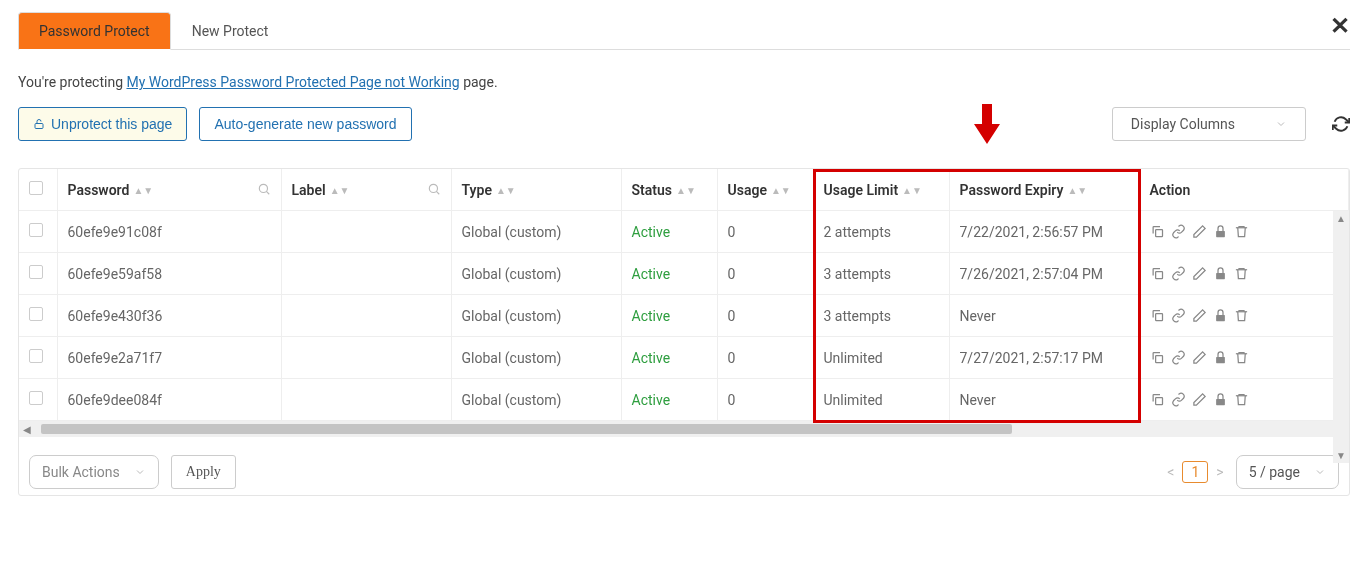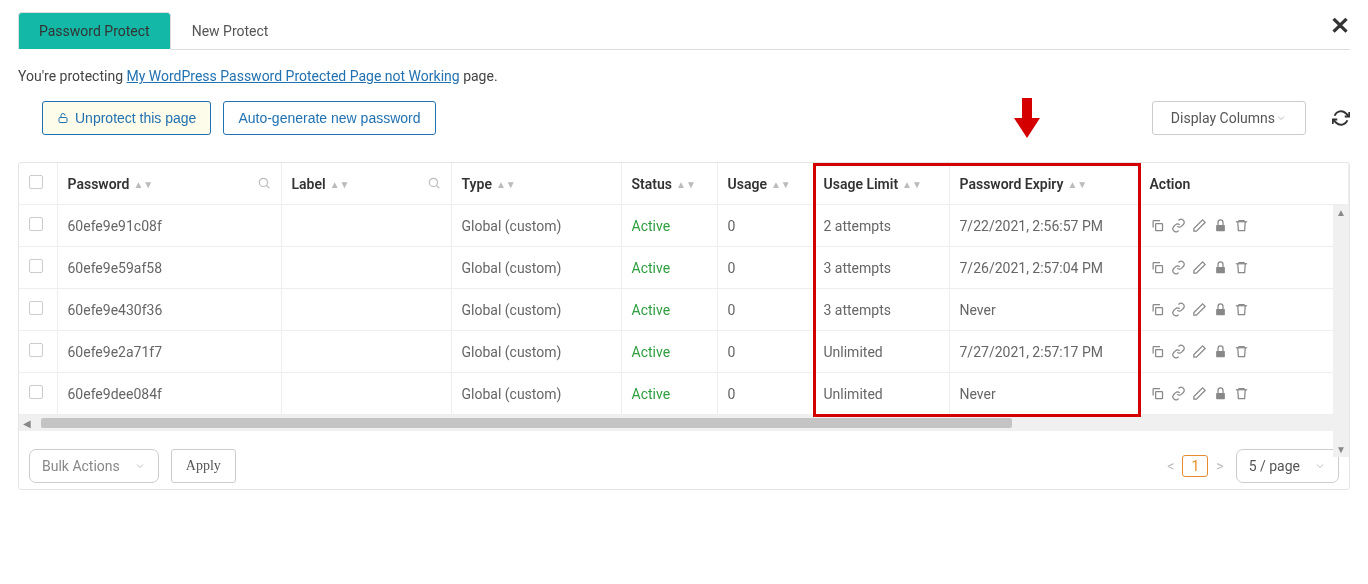--- a/index.html
+++ b/index.html
@@ -1,31 +1,31 @@
 <!DOCTYPE html>
 <html><head>
 <meta charset="utf-8">
 <style>
 * { box-sizing: border-box; margin: 0; padding: 0; }
 body { font-family: -apple-system, BlinkMacSystemFont, "Segoe UI", Roboto, Arial, sans-serif; font-size: 14px; color: #3a3a3a; background: #fff; width: 1368px; }
 .container { padding: 12px 18px; }
 .tabs { display: flex; border-bottom: 1px solid #ddd; position: relative; }
 .tab { padding: 10px 20px; cursor: pointer; color: #555; border: 1px solid transparent; border-bottom: none; }
-.tab.active { border: 1px solid #ddd; border-bottom: 1px solid #fff; border-radius: 4px 4px 0 0; margin-bottom: -1px; background: #14b8a6; color: #333; }
+.tab.active { border: 1px solid #ddd; border-bottom: 1px solid #fff; border-radius: 4px 4px 0 0; margin-bottom: -1px; background: #f97316; color: #333; }
 .close-x { position: absolute; right: 0; top: 0; font-size: 24px; font-weight: bold; cursor: pointer; color: #333; }
-.protect-line { margin: 18px 0 14px; color: #444; }
+.protect-line { margin: 24px 0 14px; color: #444; }
 .protect-line a { color: #2271b1; text-decoration: underline; }
 .toolbar { display: flex; align-items: center; gap: 12px; margin-bottom: 24px; }
 .btn { padding: 8px 14px; border: 1px solid #2271b1; border-radius: 3px; background: #fff; color: #2271b1; cursor: pointer; font-size: 14px; display: inline-flex; align-items: center; gap: 6px; }
-.btn.highlight { background: #fdfbe9; margin-left: 24px; }
+.btn.highlight { background: #fdfbe9; }
 .btn.plain { border-color: #ccc; color: #555; font-family: Liberation Serif, serif; }
 .link-btn { color: #555; cursor: pointer; padding: 8px 6px; background: none; border: none; font-size: 14px; }
 .spacer { flex: 1; }
 .arrow-down { width: 26px; height: 40px; margin-right: 100px; }
-.display-cols { border: 1px solid #ccc; border-radius: 3px; padding: 8px 18px; display: flex; align-items: center; cursor: pointer; color: #555; }
+.display-cols { border: 1px solid #ccc; border-radius: 3px; padding: 8px 18px; display: flex; align-items: center; gap: 40px; cursor: pointer; color: #555; }
 .refresh { cursor: pointer; color: #333; margin-left: 14px; }
 .table-wrap { border: 1px solid #e5e5e5; border-radius: 3px; position: relative; }
 table { width: 100%; border-collapse: collapse; table-layout: fixed; }
 th, td { text-align: left; padding: 12px 10px; border-bottom: 1px solid #eee; border-right: 1px solid #eee; color: #666; white-space: nowrap; overflow: hidden; }
 th { font-weight: 600; color: #333; }
 th .sort { color: #bbb; font-size: 10px; display: inline-flex; flex-direction: column; line-height: 5px; margin-left: 4px; vertical-align: middle; }
 th .search { float: right; color: #bbb; cursor: pointer; }
 .chk { width: 14px; height: 14px; border: 1px solid #ccc; border-radius: 2px; display: inline-block; }
 .active-txt { color: #2e9e3f; }
 .actions-cell { display: flex; gap: 6px; color: #888; }

